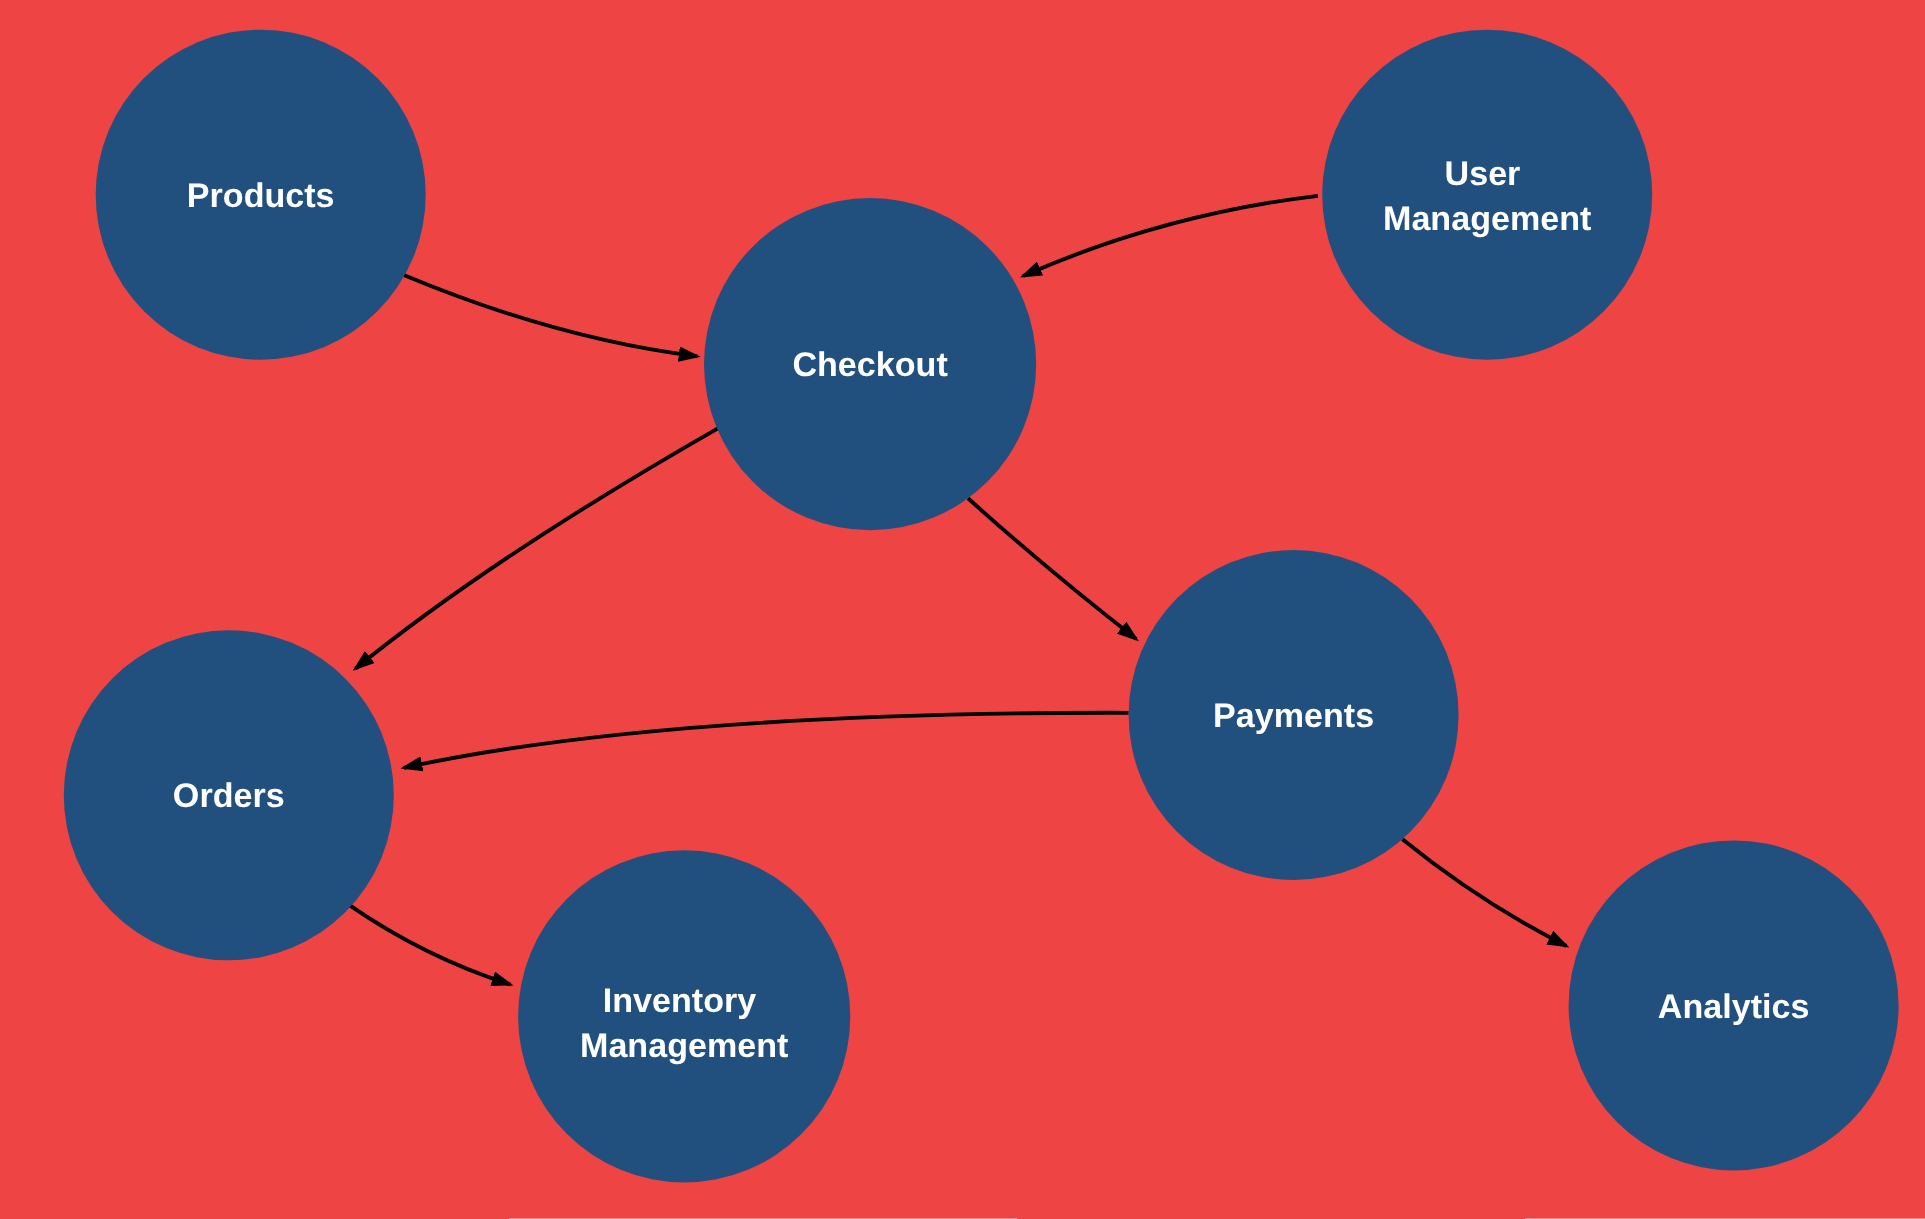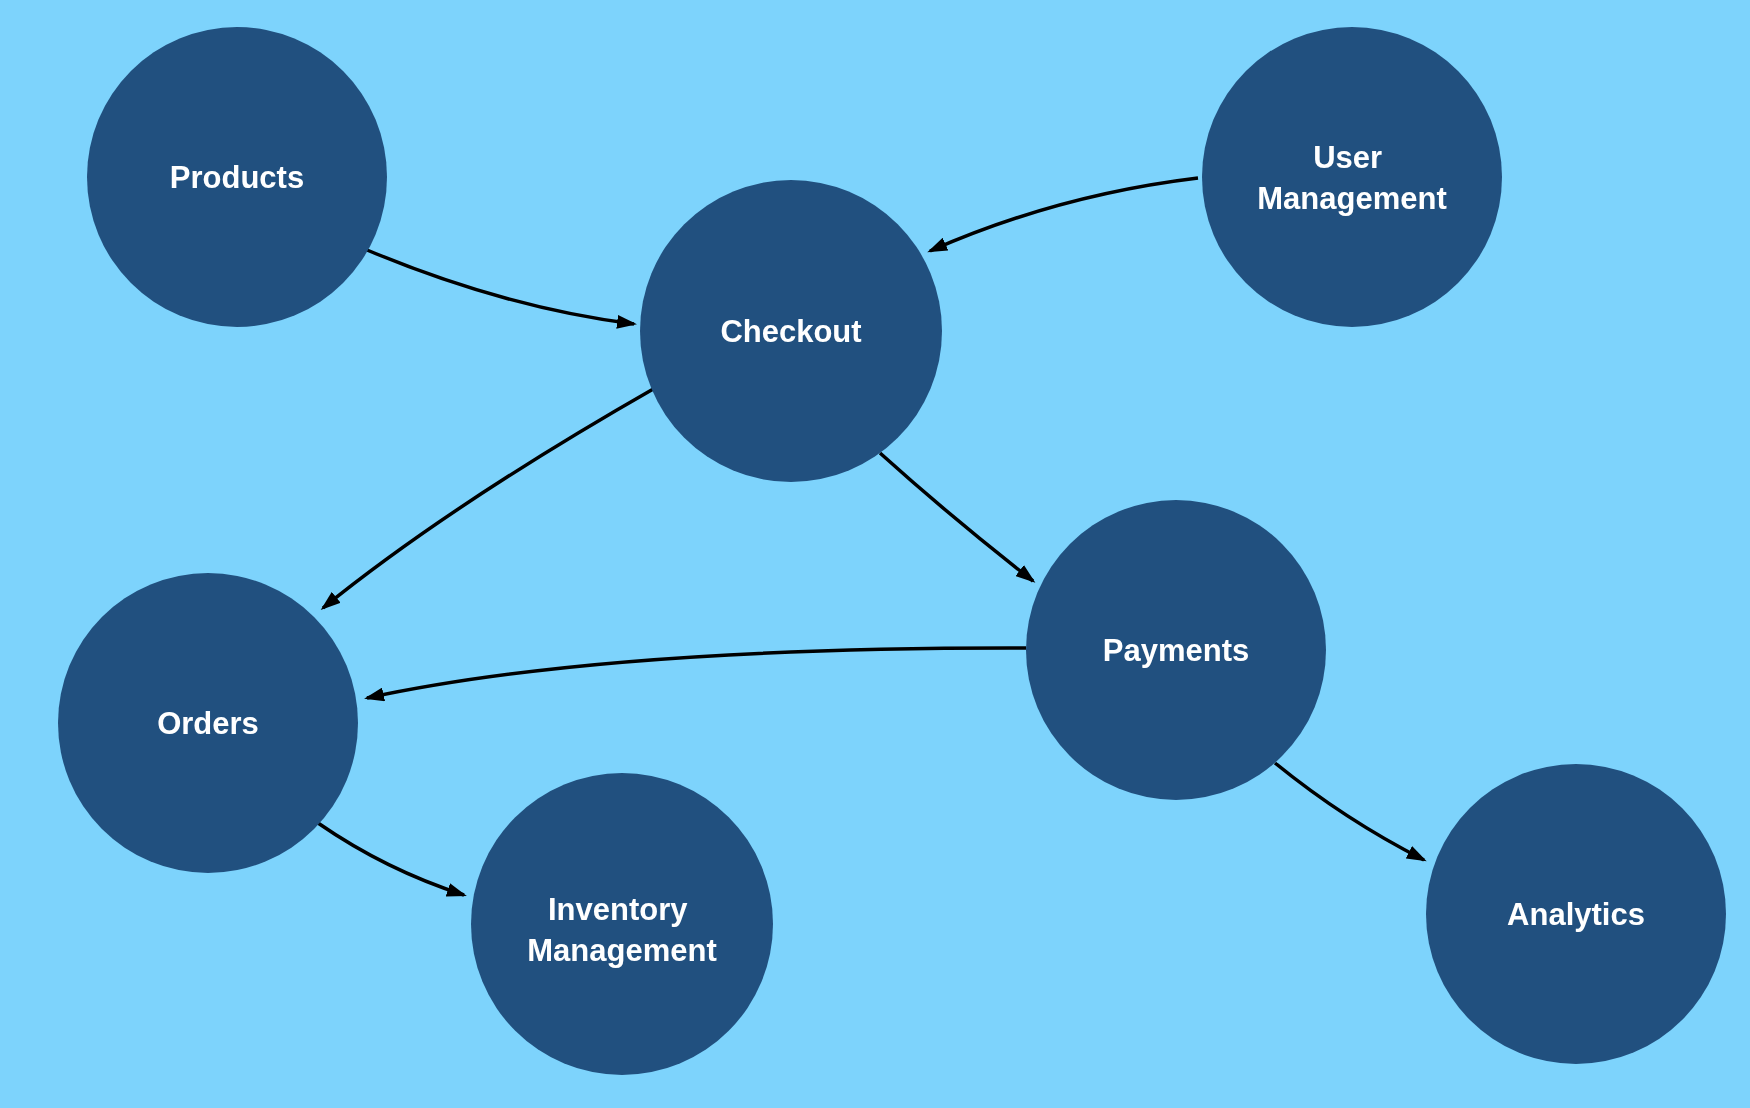--- a/index.html
+++ b/index.html
@@ -3,21 +3,21 @@
 <meta charset="utf-8">
 <style>
   html, body {
     margin: 0;
     padding: 0;
     background: #ffffff;
   }
   .canvas-wrap {
     width: 1750px;
     height: 1108px;
-    background: #7dd3fc;
+    background: #ef4444;
     overflow: hidden;
   }
   svg {
     display: block;
     font-family: "Liberation Sans", sans-serif;
   }
   .node-label {
     font-size: 31px;
     font-weight: bold;
     text-anchor: middle;

